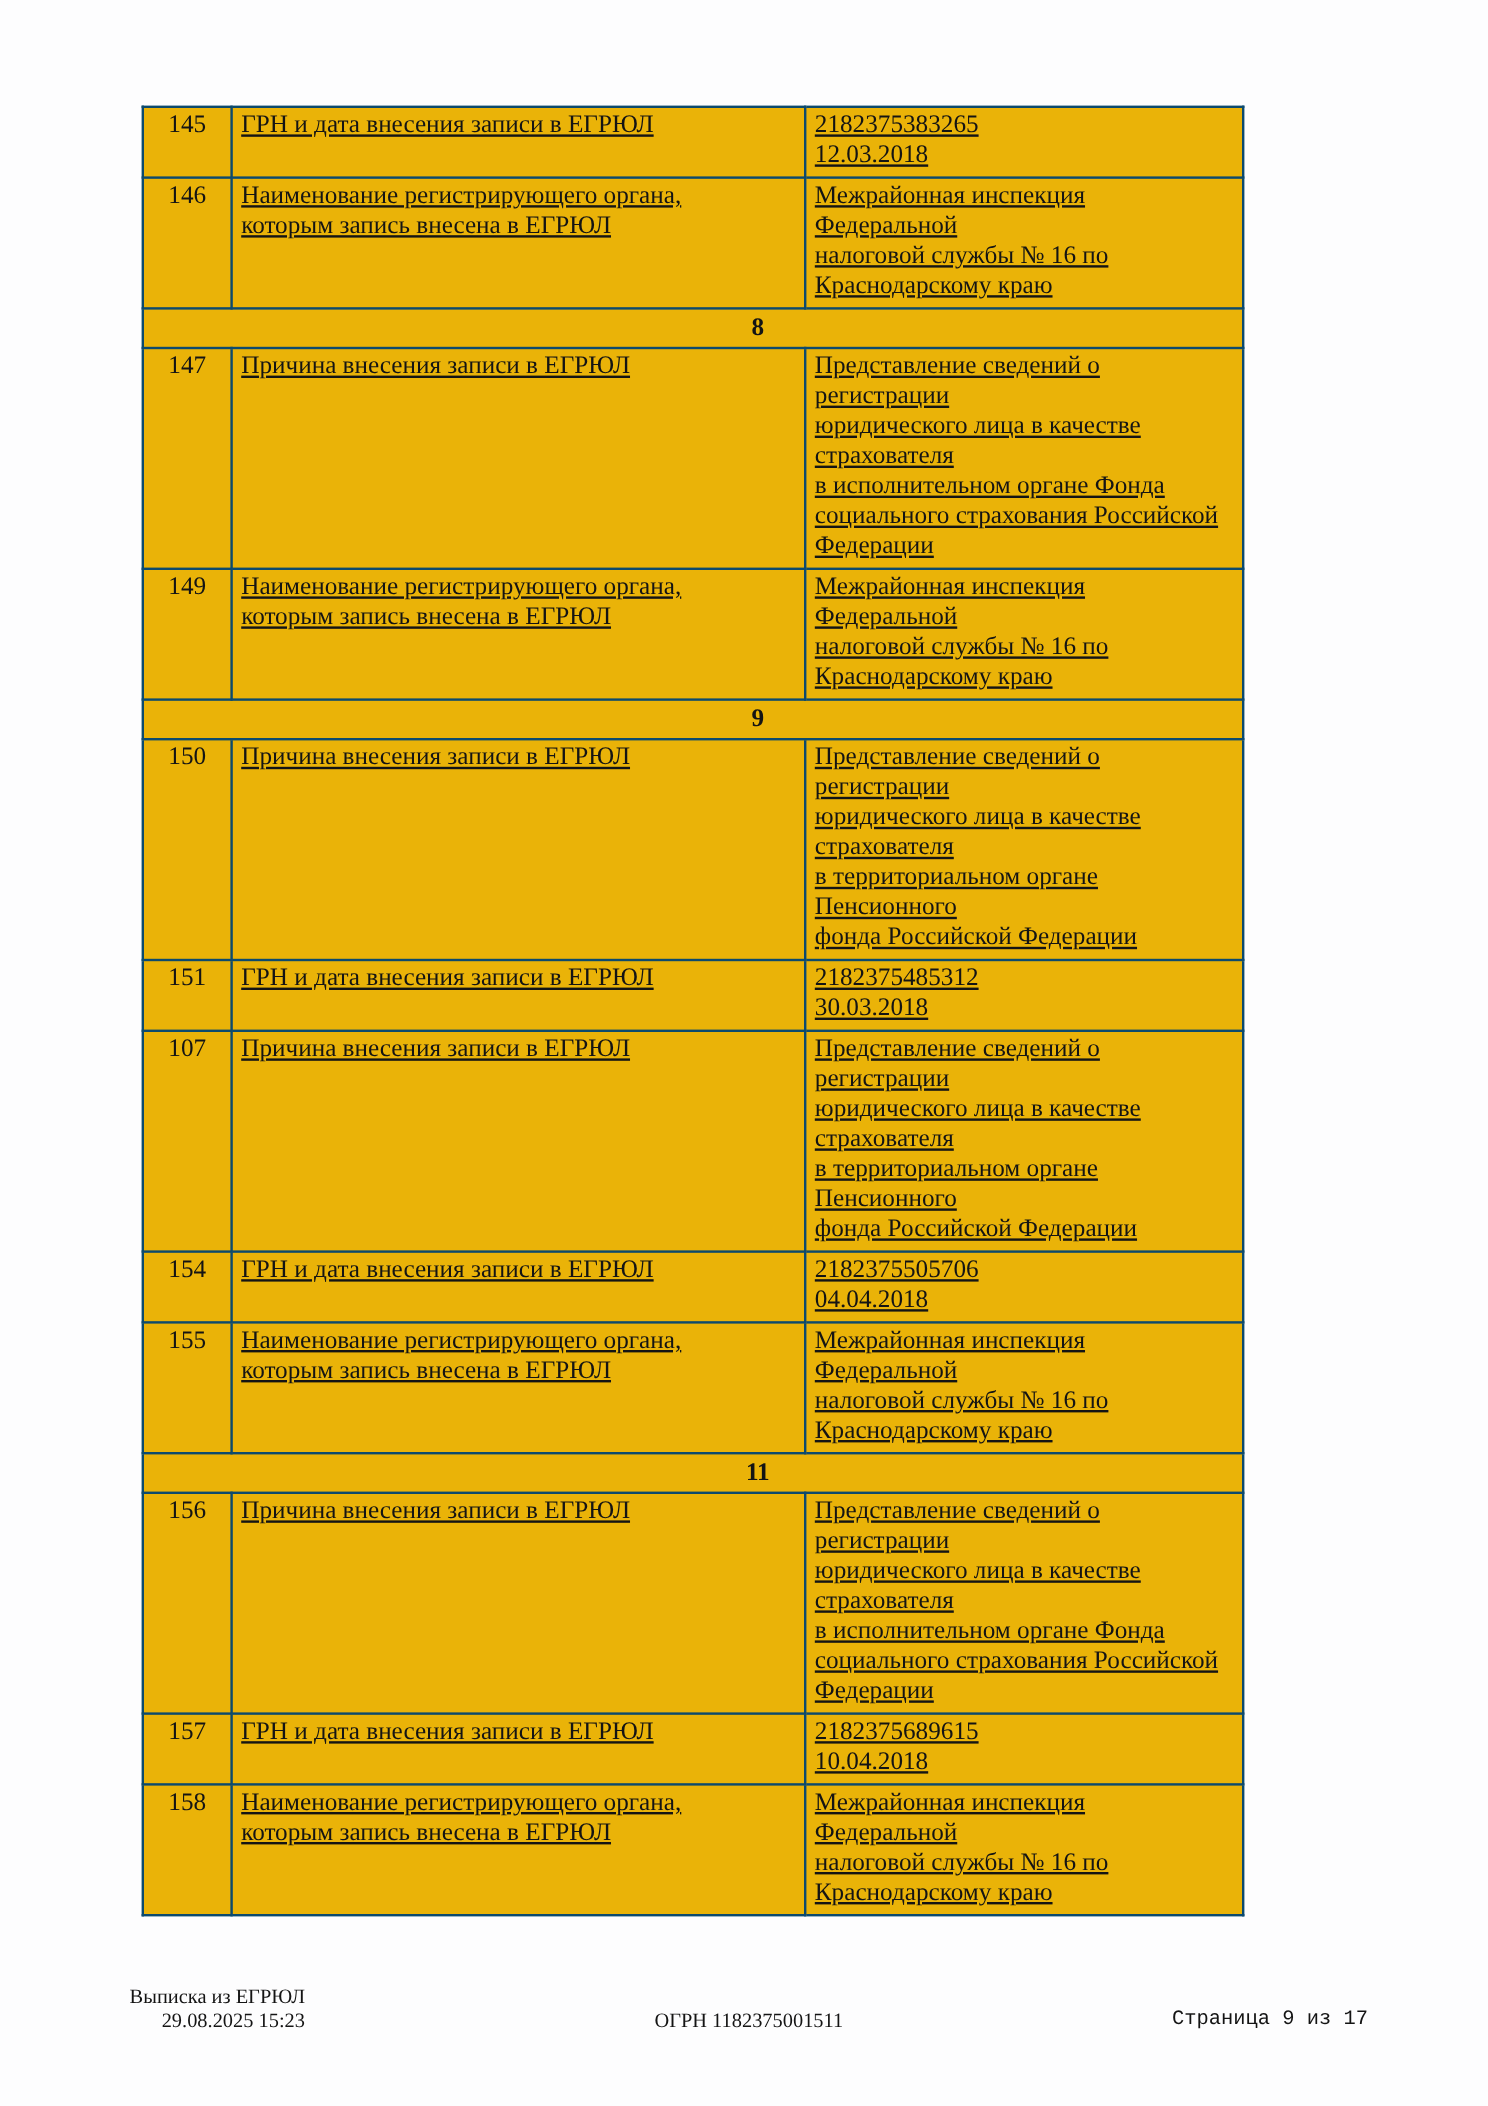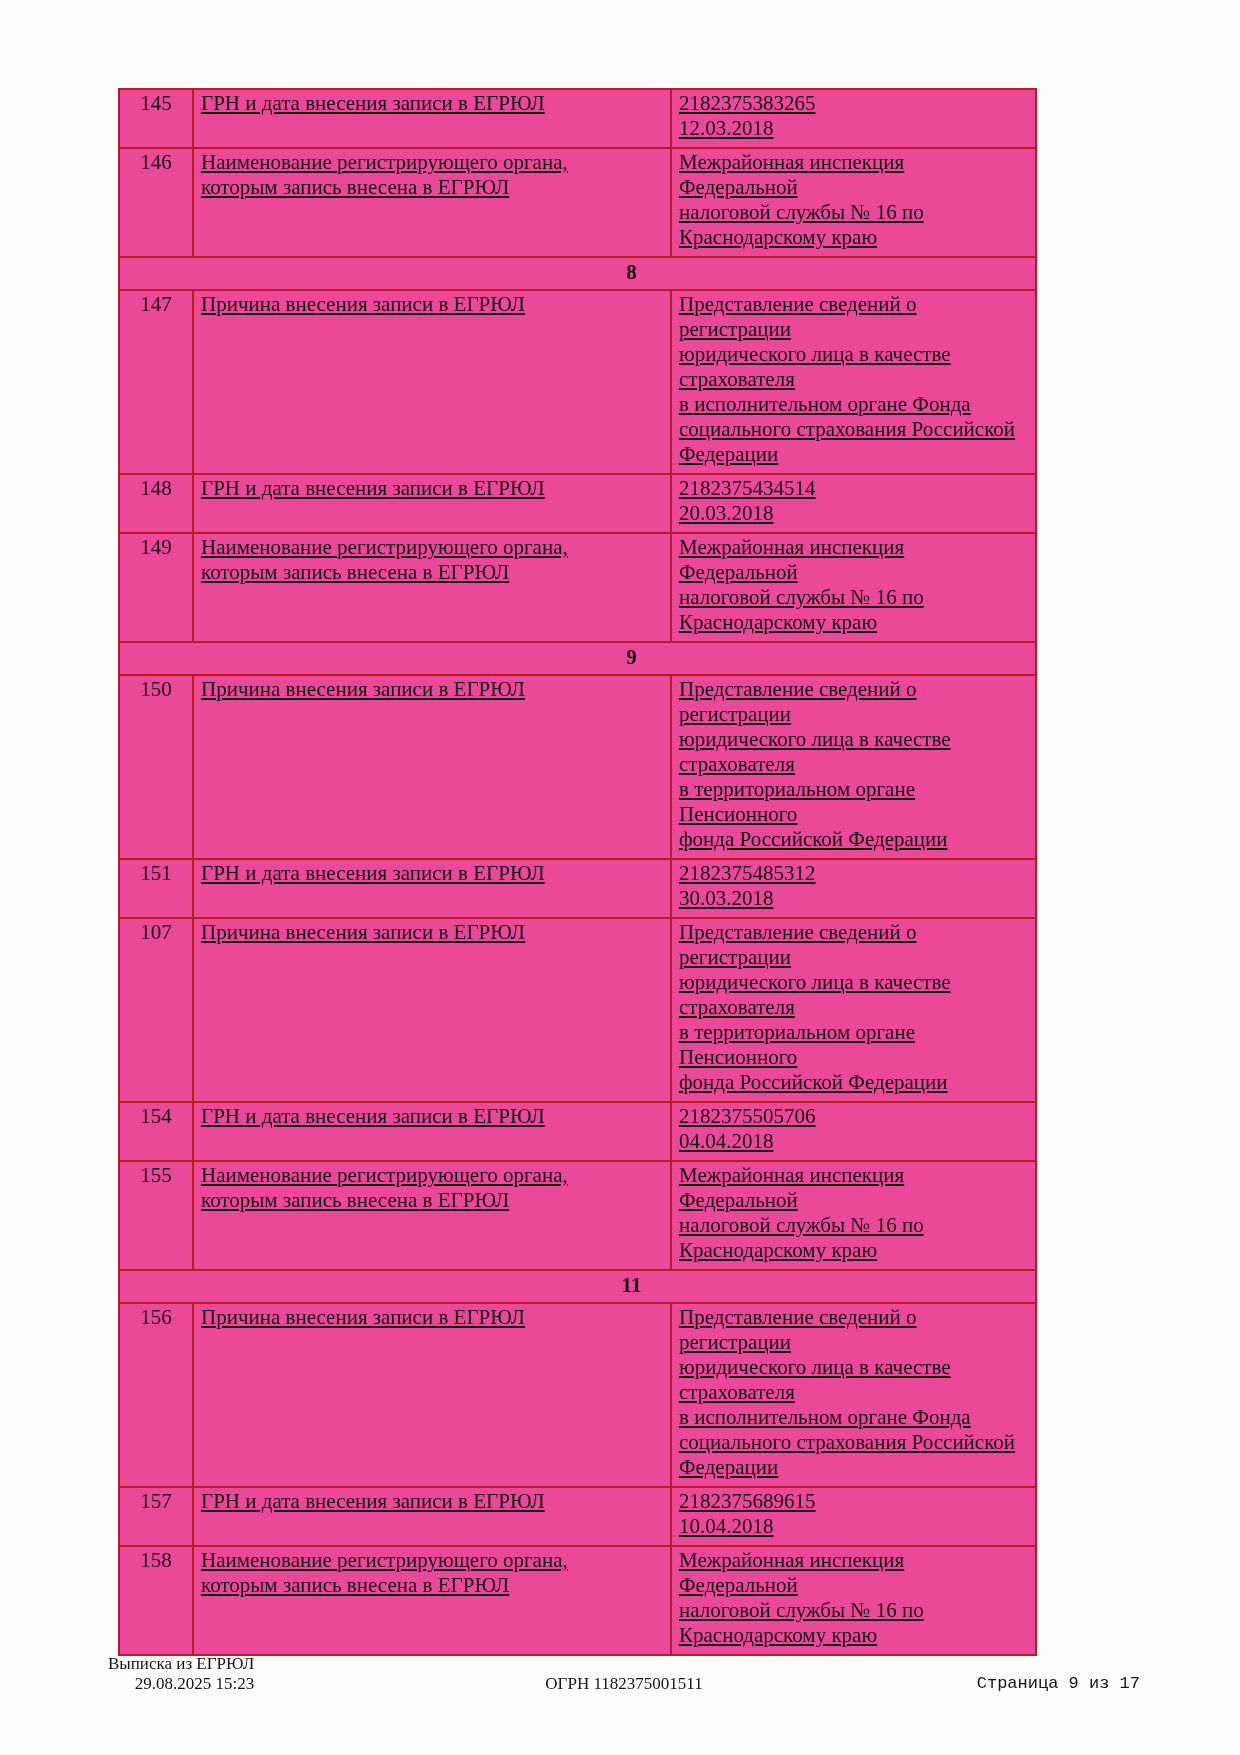--- a/index.html
+++ b/index.html
@@ -23,24 +23,24 @@
     width: 917px;
     border-collapse: collapse;
     table-layout: fixed;
     font-size: 21px;
     line-height: 25px;
   }
   col.c-num   { width: 74px; }
   col.c-label { width: 478px; }
   col.c-value { width: 365px; }
   table.registry td {
-    border: 2px solid #b91c1c;
+    border: 2px solid #0c4a6e;
     vertical-align: top;
     padding: 1px 7px 6px 7px;
-    background: #ec4899;
+    background: #eab308;
   }
   td.num {
     text-align: center;
     padding-left: 2px;
     padding-right: 2px;
   }
   td.label, td.value {
     white-space: pre-line;
     text-decoration: underline;
   }
@@ -92,26 +92,20 @@
         <td colspan="3">8</td>
       </tr>
       <tr>
         <td class="num">147</td>
         <td class="label">Причина внесения записи в ЕГРЮЛ</td>
         <td class="value">Представление сведений о регистрации
 юридического лица в качестве страхователя
 в исполнительном органе Фонда
 социального страхования Российской
 Федерации</td>
-      </tr>
-      <tr>
-        <td class="num">148</td>
-        <td class="label">ГРН и дата внесения записи в ЕГРЮЛ</td>
-        <td class="value">2182375434514
-20.03.2018</td>
       </tr>
       <tr>
         <td class="num">149</td>
         <td class="label">Наименование регистрирующего органа,
 которым запись внесена в ЕГРЮЛ</td>
         <td class="value">Межрайонная инспекция Федеральной
 налоговой службы № 16 по
 Краснодарскому краю</td>
       </tr>
       <tr class="section-row">

